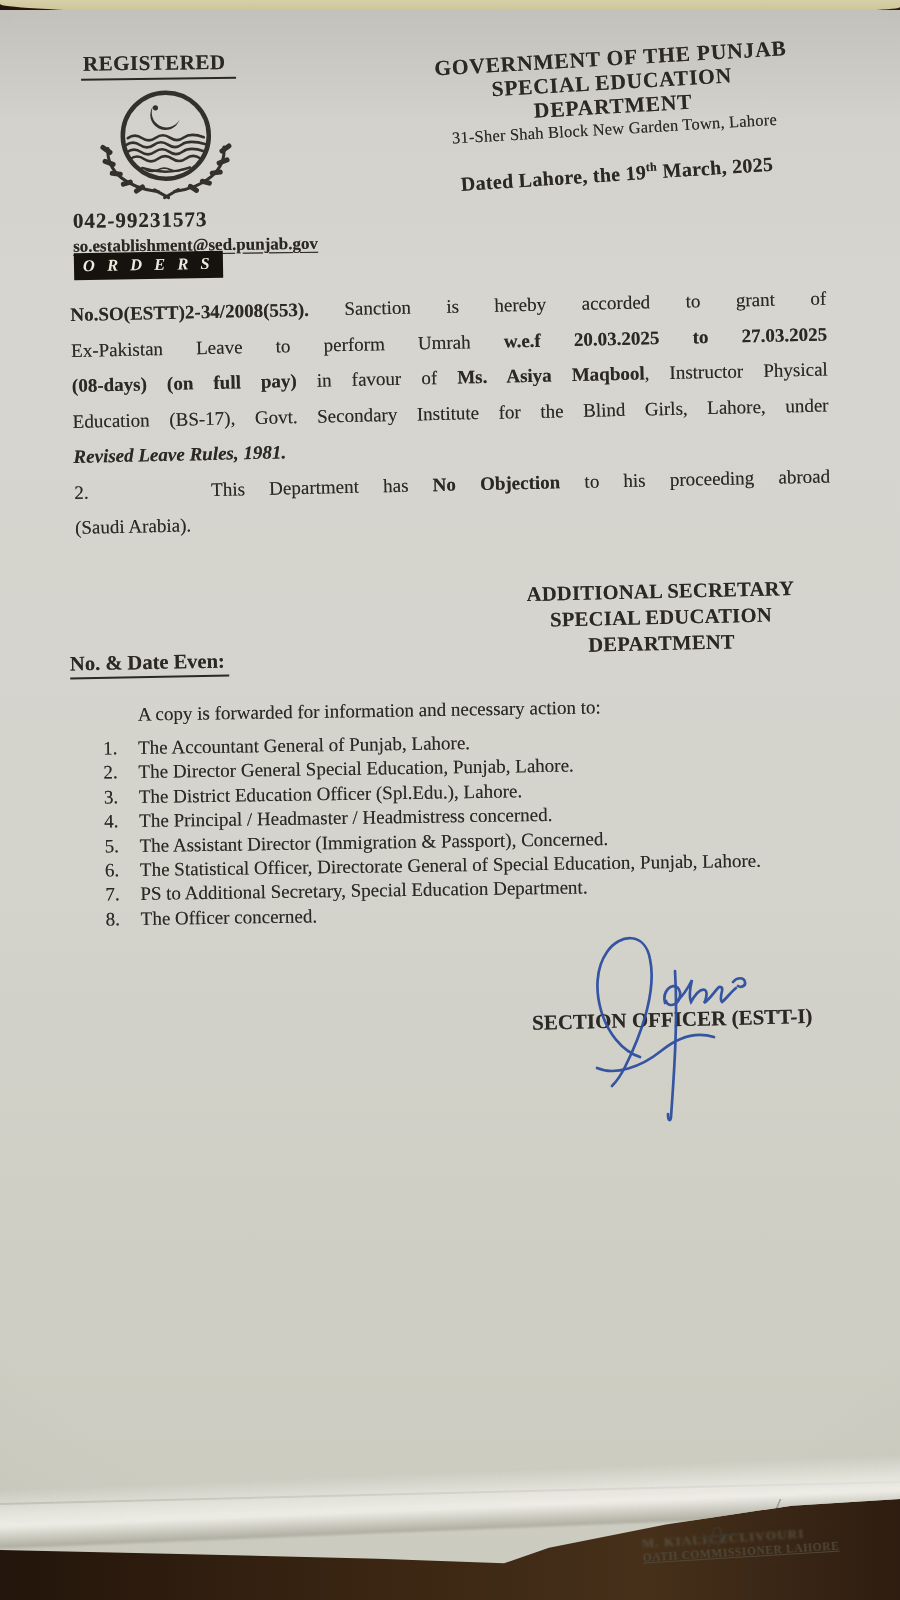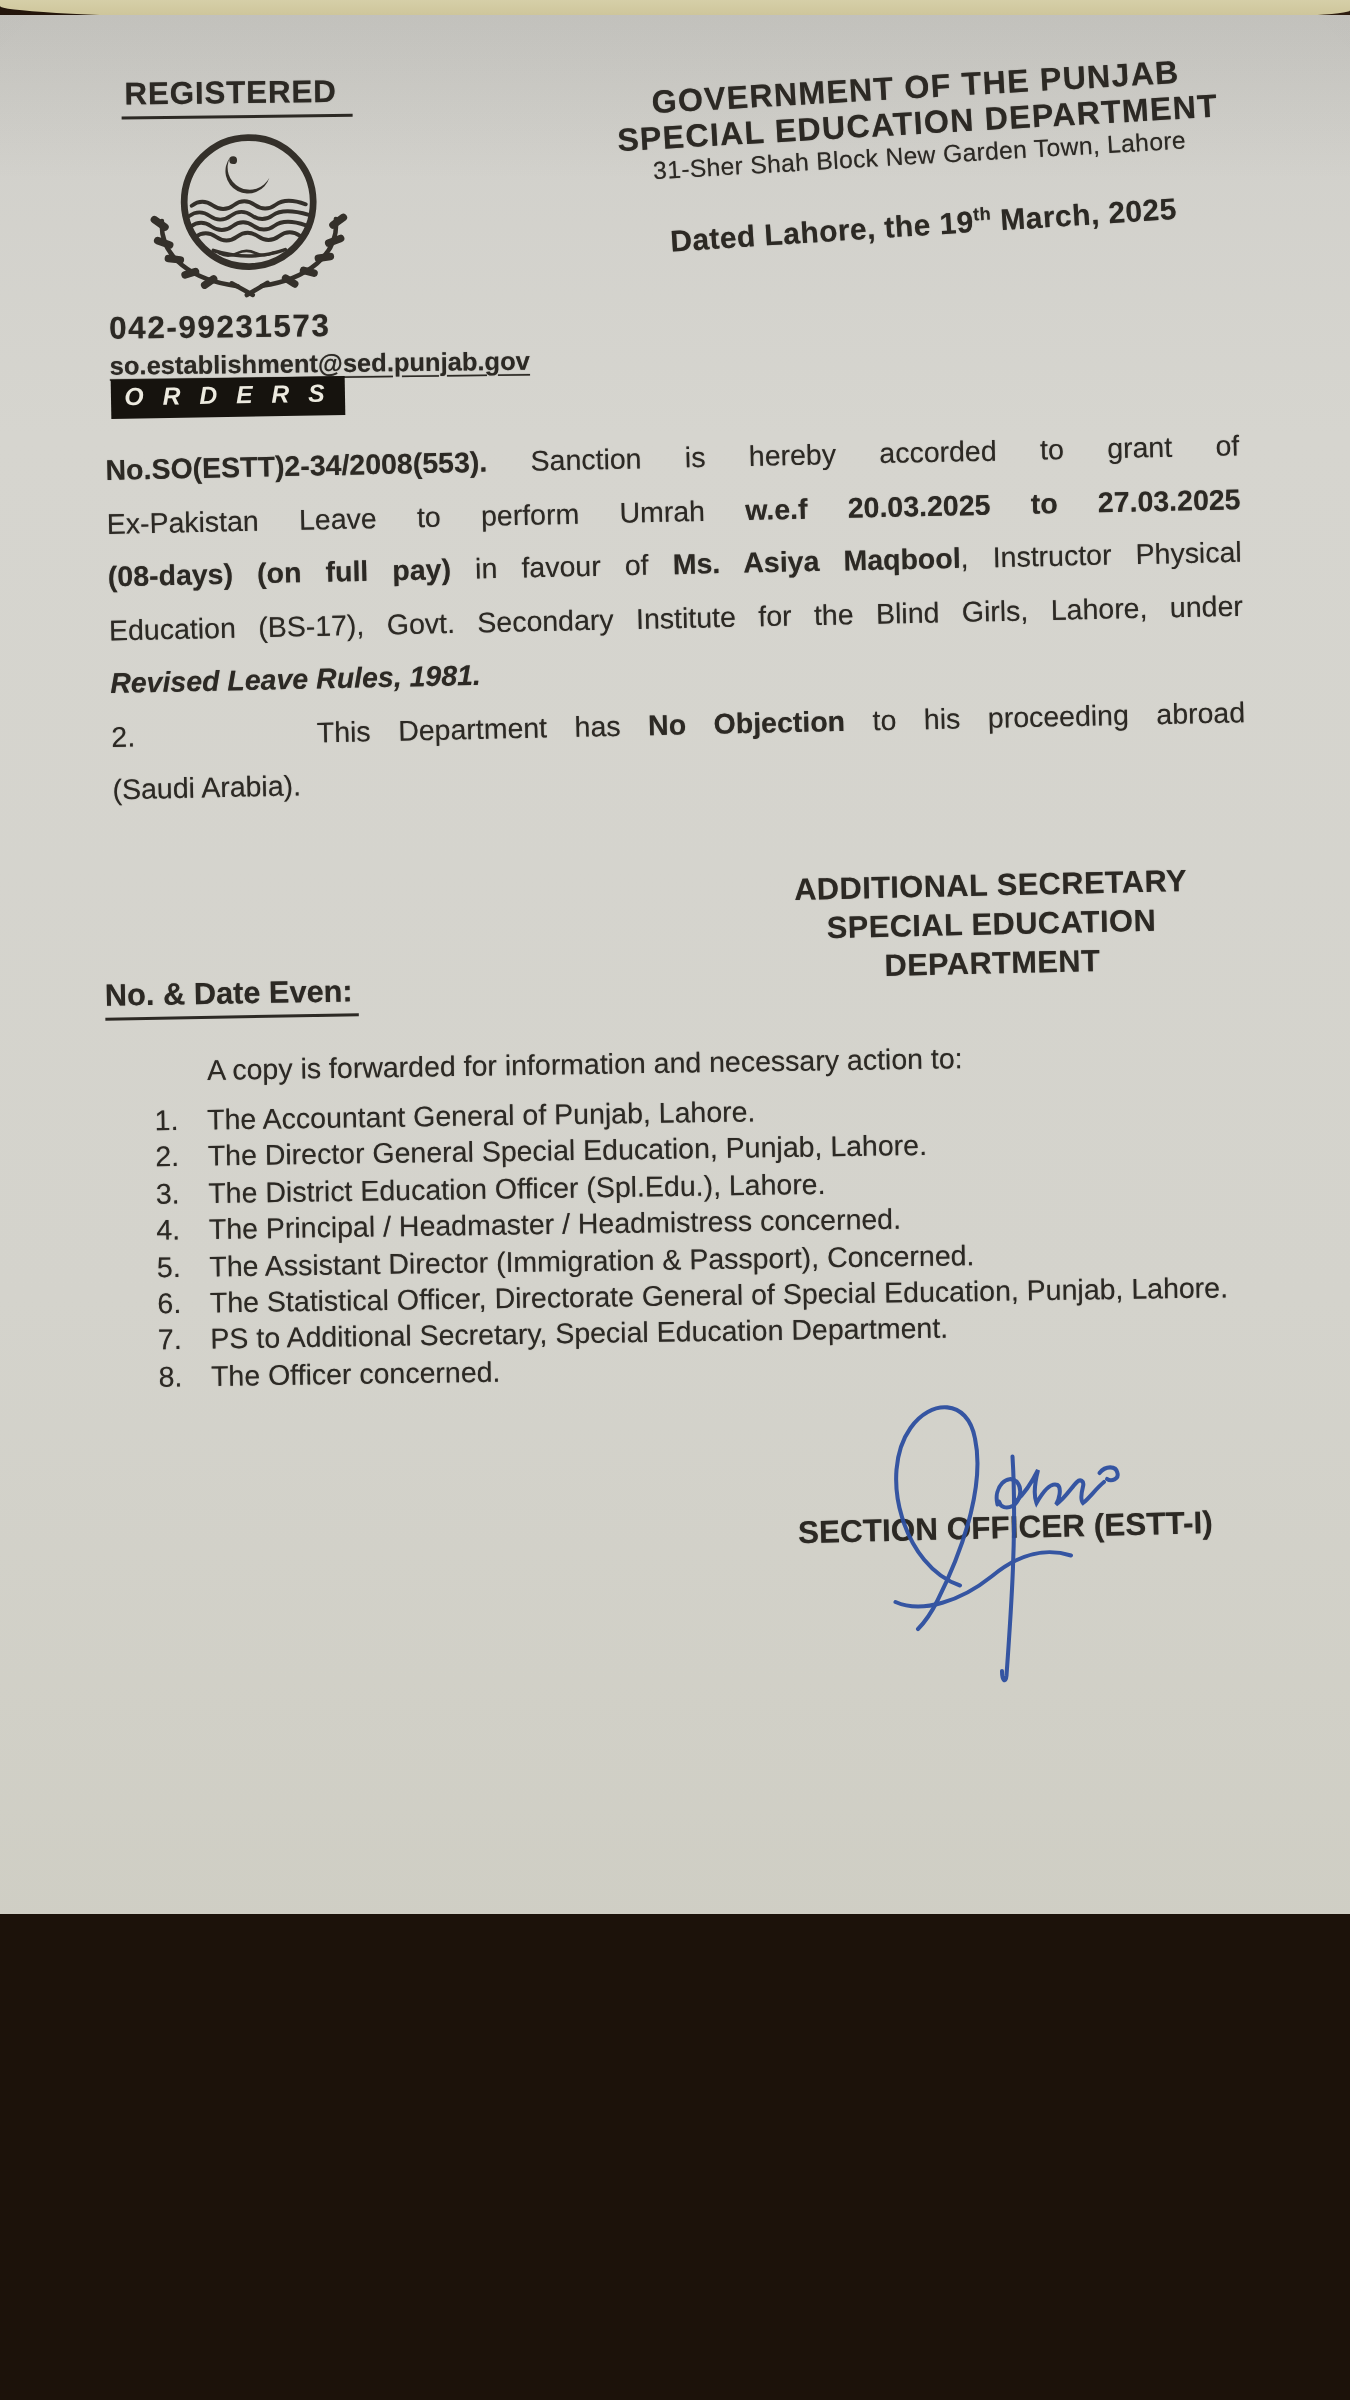--- a/index.html
+++ b/index.html
@@ -1,19 +1,19 @@
 <!DOCTYPE html>
 <html><head>
 <meta charset="utf-8">
 <style>
   html,body { margin:0; padding:0; background:#1c120a; }
   * { box-sizing:border-box; }
   .scene {
-    position:relative; width:900px; height:1276px; overflow:hidden;
-    font-family:Liberation Sans, sans-serif;
+    position:relative; width:900px; height:1600px; overflow:hidden;
+    font-family:Liberation Serif, serif;
     background:linear-gradient(90deg,#23150b 0%, #3a2512 40%, #46301a 72%, #2e1d10 100%);
   }
   
   .under-top {
     position:absolute; left:0; right:0; top:0; height:16px;
     background:linear-gradient(180deg,#d6cfa8,#c9c093);
     border-radius:0 0 45% 55% / 0 0 9px 12px;
   }
   .under-bottom {
     position:absolute; left:0; top:1470; width:900px; height:130px;

